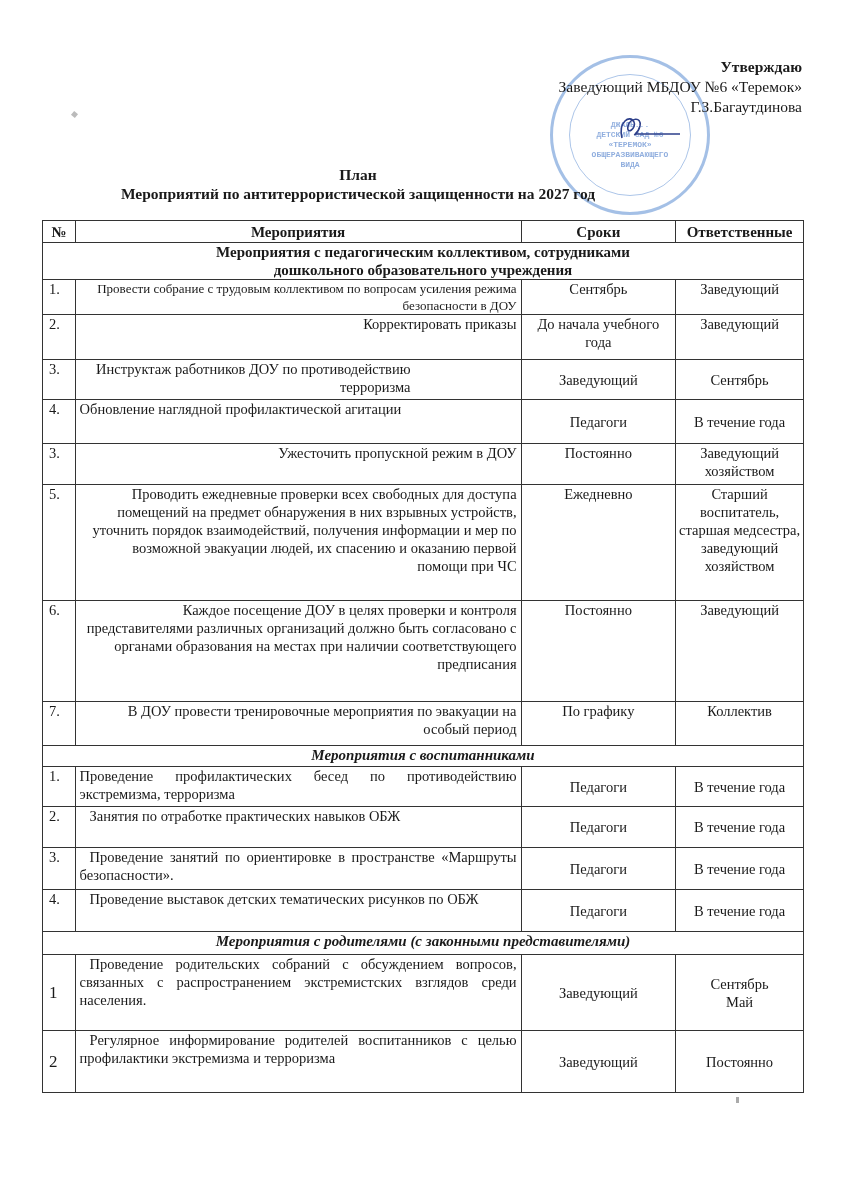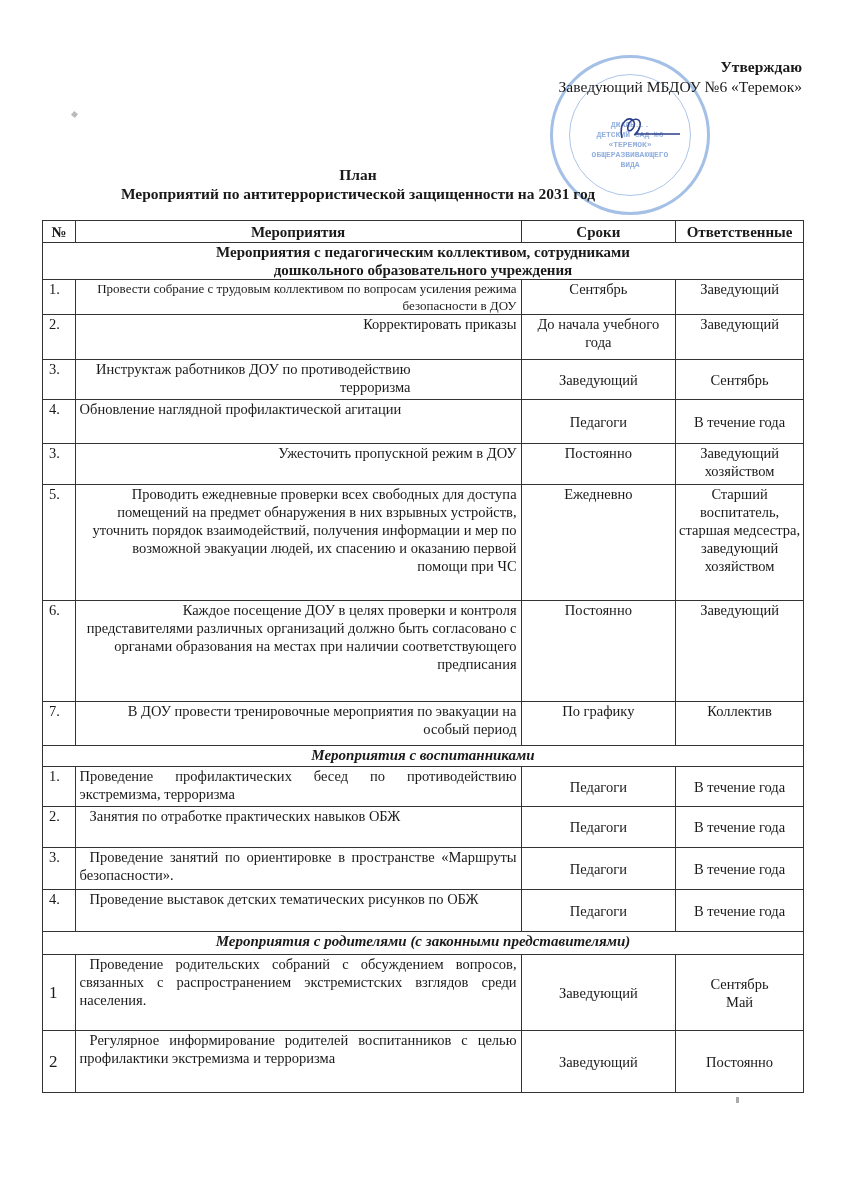--- a/index.html
+++ b/index.html
@@ -57,24 +57,25 @@
   </div>
 </div>
 
 <svg class="sign" viewBox="0 0 70 30">
   <path d="M10 26 C 6 10, 18 2, 22 10 C 25 16, 14 24, 16 14 C 18 6, 30 4, 28 14 C 26 22, 20 24, 24 22 L 68 22" fill="none" stroke="#2d3f8a" stroke-width="1.6"></path>
 </svg>
 
 <div class="approve">
   <div class="t">Утверждаю</div>
   <div>Заведующий МБДОУ №6 «Теремок»</div>
+  <div>Г.З.Багаутдинова</div>
 </div>
 
 <div class="title title1">План</div>
-<div class="title title2">Мероприятий по антитеррористической защищенности на 2031 год</div>
+<div class="title title2">Мероприятий по антитеррористической защищенности на 2027 год</div>
 
 <table>
   <tbody>
       <tr>
     <th style="width:23px">№</th>
     <th style="width:369px">Мероприятия</th>
     <th style="width:157px">Сроки</th>
     <th>Ответственные</th>
   </tr>
 

